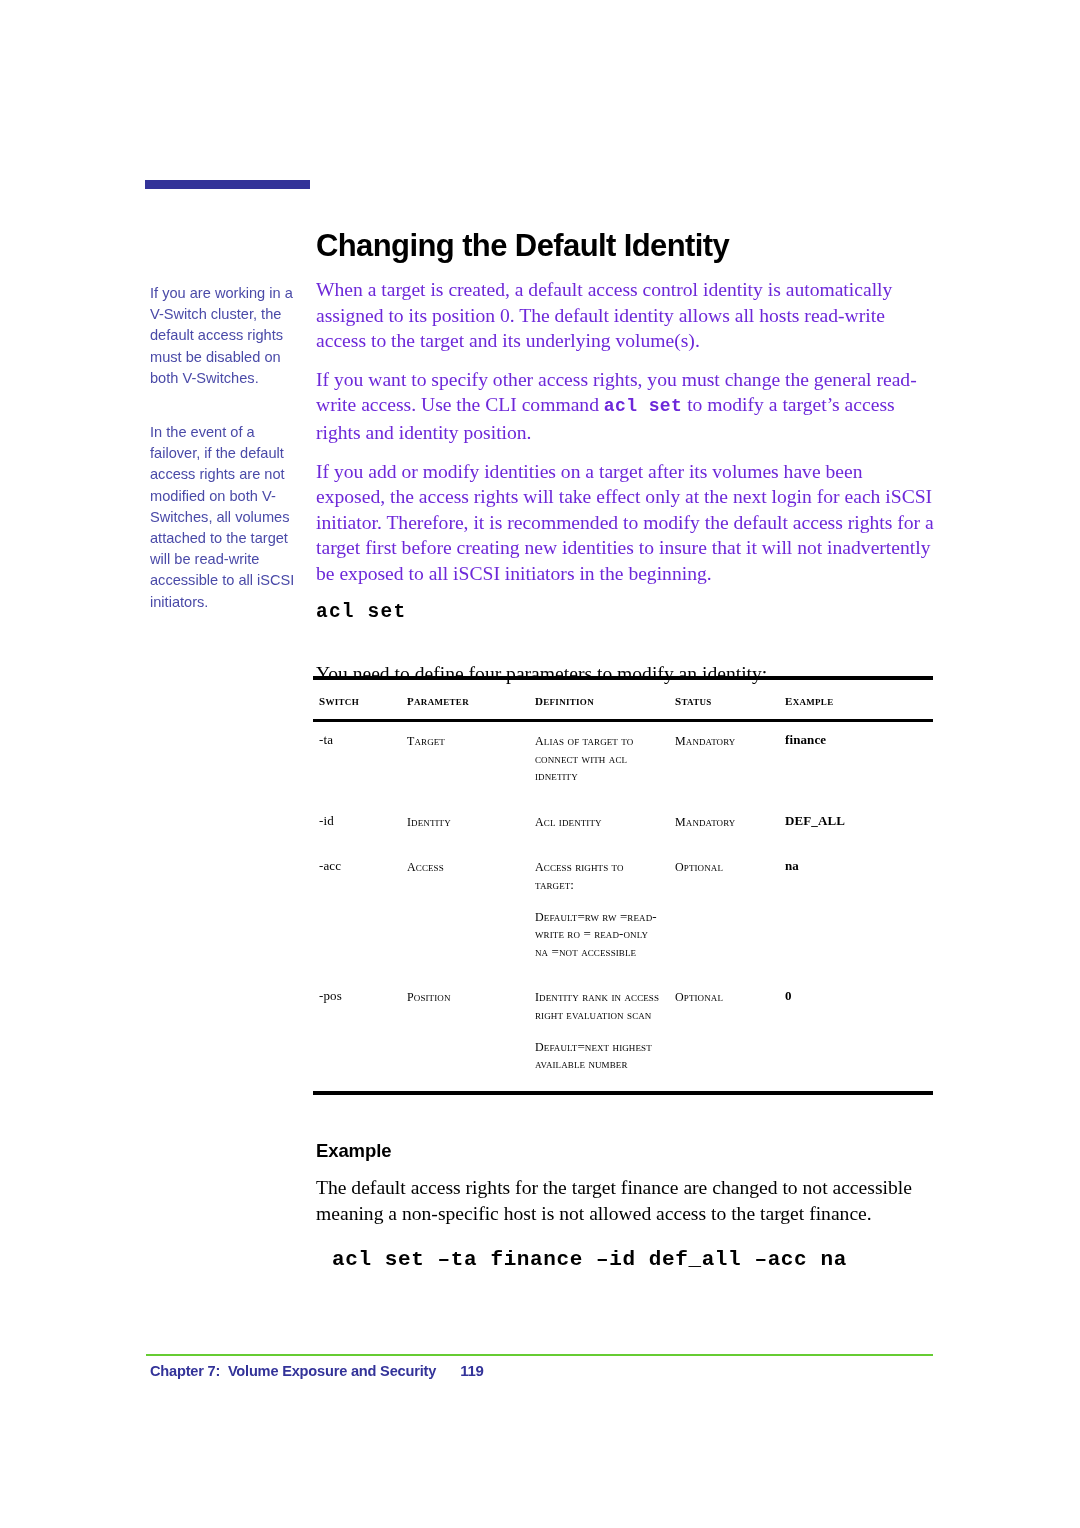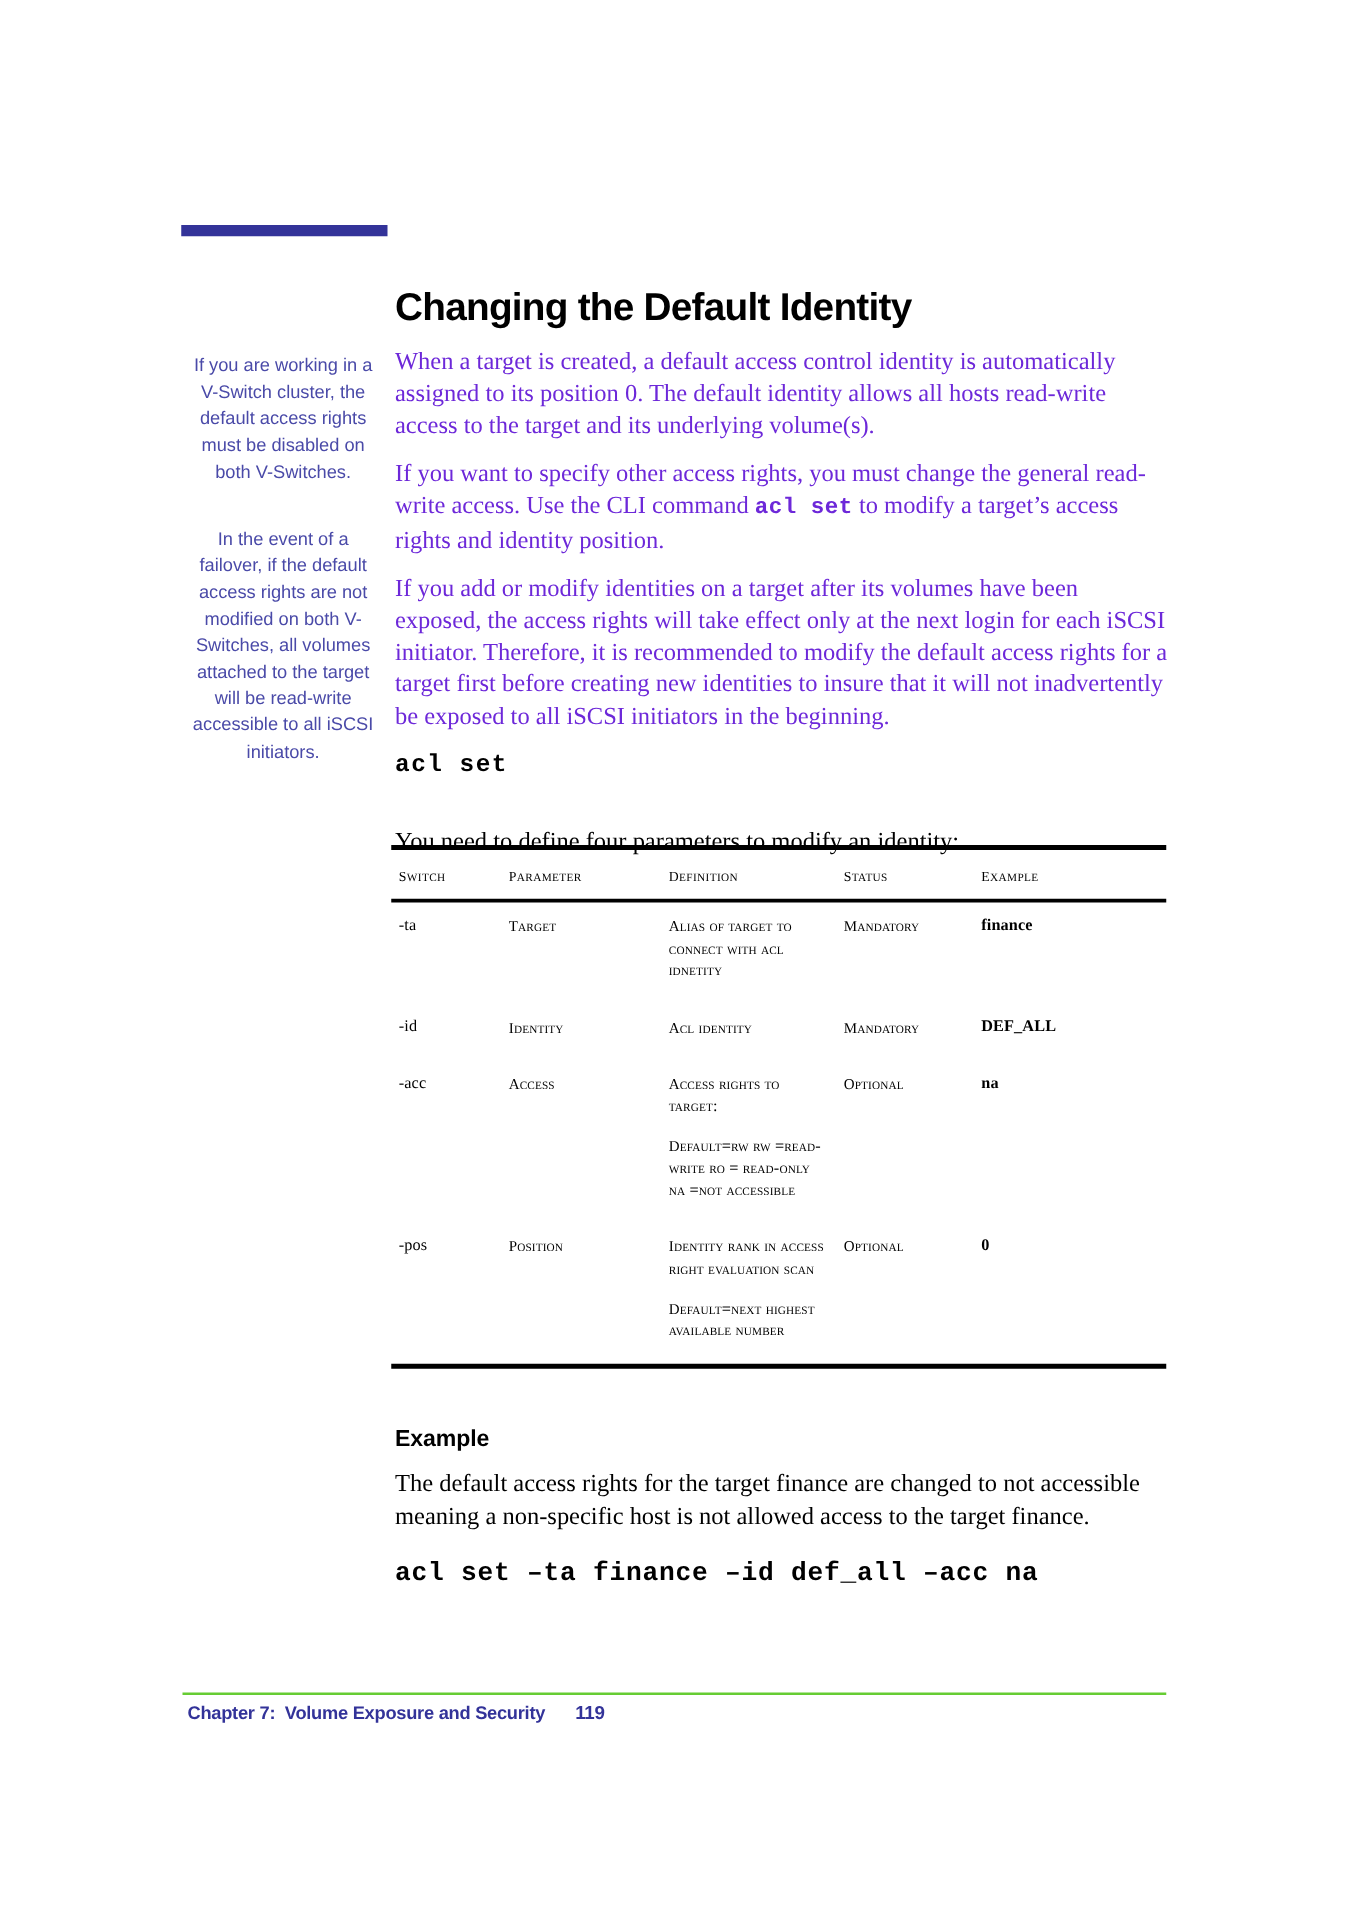--- a/index.html
+++ b/index.html
@@ -44,21 +44,21 @@
     color: #000000;
     line-height: 1.12;
   }
 
   
   .sidenotes {
     position: absolute;
     left: 150px;
     top: 283px;
     width: 153px;
-    text-align: center;
+    text-align: left;
     font-family: "Liberation Sans", sans-serif;
     font-size: 14.6px;
     line-height: 21.2px;
     color: #4a4aa8;
   }
   .sidenote + .sidenote {
     margin-top: 33px;
   }
 
   
@@ -122,21 +122,21 @@
   table.params col.c-param  { width: 128px; }
   table.params col.c-def    { width: 140px; }
   table.params col.c-status { width: 110px; }
   table.params col.c-ex     { width: 154px; }
 
   table.params thead th {
     text-align: left;
     vertical-align: bottom;
     padding: 10px 6px 9px 6px;
     font-family: "Liberation Serif", serif;
-    font-weight: normal;
+    font-weight: bold;
     font-size: 12.6px;
     letter-spacing: 0.3px;
     font-variant: small-caps;
     text-transform: lowercase;
   }
   table.params thead th::first-letter {
     font-size: 16.4px;
   }
 
   table.params tbody td {
@@ -188,21 +188,21 @@
     font-family: "Liberation Serif", serif;
     font-size: 19.6px;
     line-height: 25.6px;
     margin: 0 0 22px 0;
   }
   .example-cmd {
     font-family: "Liberation Mono", monospace;
     font-weight: bold;
     font-size: 21px;
     letter-spacing: 0.6px;
-    margin: 0;
+    margin: 16px;
   }
 
   
   .footer-rule {
     position: absolute;
     left: 146px;
     top: 1354px;
     width: 787px;
     height: 2px;
     background: #66cc33;

